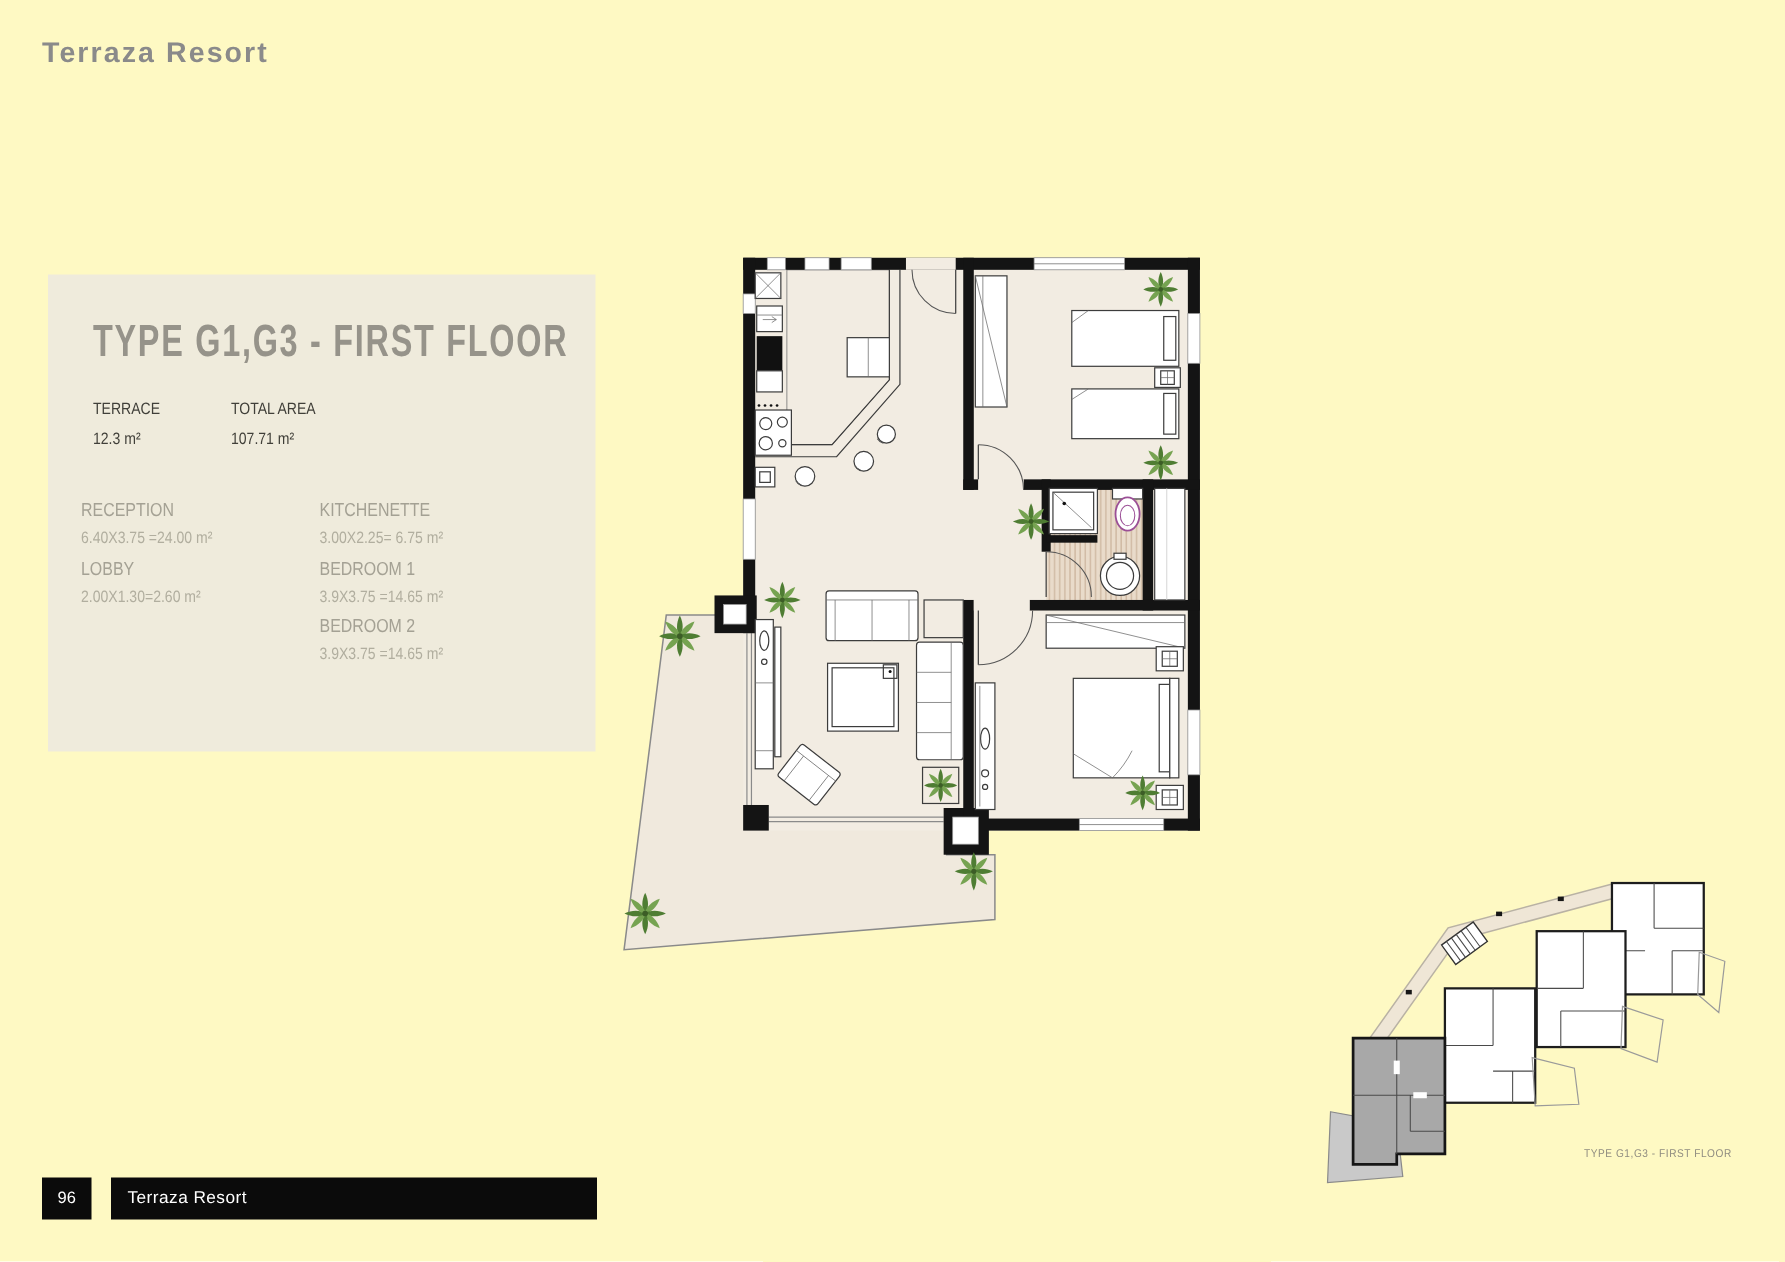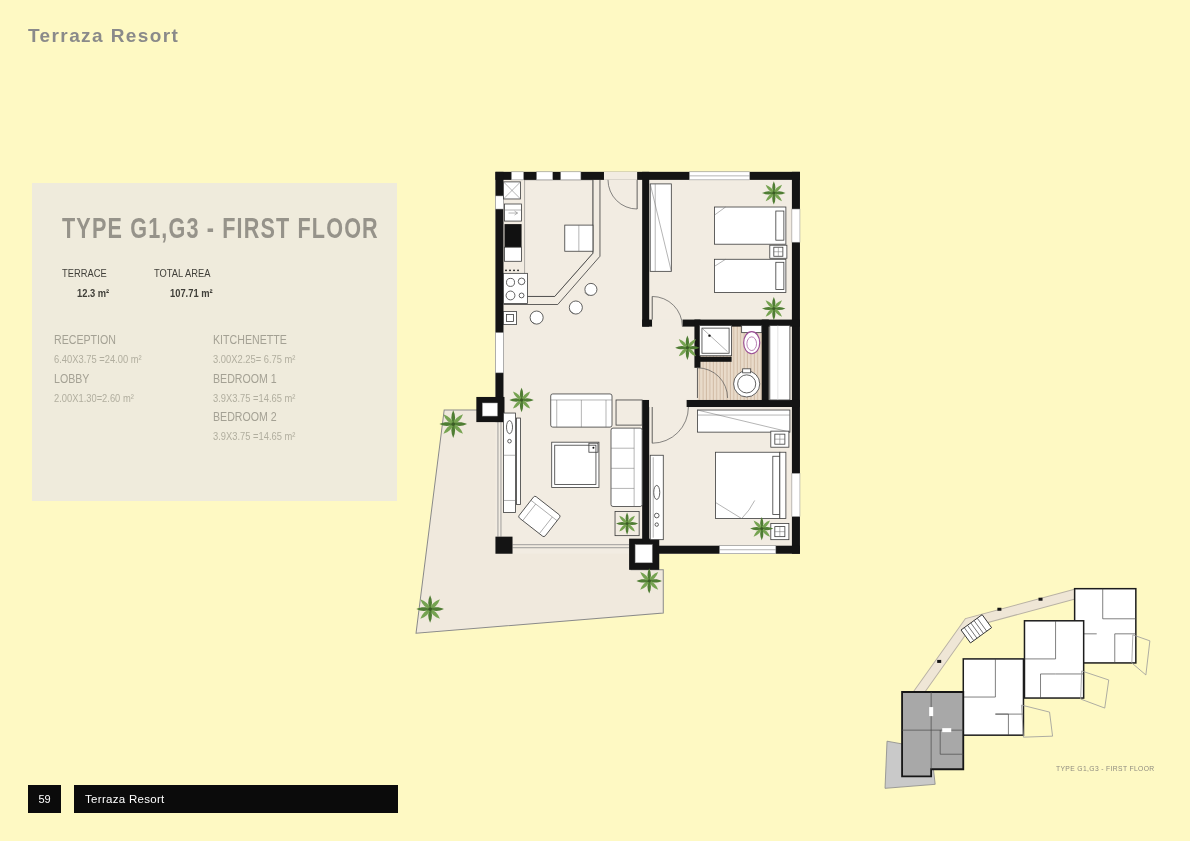--- a/index.html
+++ b/index.html
@@ -17,21 +17,21 @@
 
   .doc-title{position:absolute;left:28px;top:25px;font-size:19px;font-weight:bold;
     color:var(--heading-gray);letter-spacing:1.4px}
 
   .info-panel{position:absolute;left:32px;top:183px;width:365px;height:318px;background:var(--panel-bg)}
   .panel-title{position:absolute;left:30px;top:28px;font-size:30px;font-weight:bold;color:var(--panel-title);
     transform:scaleX(.72);transform-origin:0 50%;white-space:nowrap;letter-spacing:1.6px}
   .sum{position:absolute;top:84px}
   .sum0{left:30px}.sum1{left:122px}
   .s-label{font-size:11px;font-weight:normal;color:var(--summary-text)}
-  .s-value{font-size:11px;font-weight:bold;color:var(--summary-text);text-align:right;margin-top:8px}
+  .s-value{font-size:11px;font-weight:normal;color:var(--summary-text);text-align:left;margin-top:8px}
   .cond{display:inline-block;transform:scaleX(.85);transform-origin:0 50%;white-space:nowrap}
   .rooms-col{position:absolute;top:148px}
   .col-left{left:22px}.col-right{left:181px}
   .room{height:38.5px}
   .r-name{font-size:12.5px;font-weight:normal;color:var(--room-name);line-height:19px}
   .r-dims{font-size:11px;color:var(--room-dims);line-height:19px}
 
   .floorplan{position:absolute;left:408px;top:158px;width:402px;height:494px}
   .keyplan{position:absolute;left:880px;top:578px;width:306px;height:214px}
   .keyplan-caption{position:absolute;left:1056px;top:764px;font-size:7.5px;color:#8f8c80;
@@ -344,18 +344,18 @@
       <rect x="-13" y="-8" width="26" height="16" fill="#fff" stroke="#333" stroke-width=".9"></rect>
       <path class="kp-wall" d="M-9,-8 V8 M-5,-8 V8 M-1,-8 V8 M3,-8 V8 M7,-8 V8"></path>
     </g>
     <rect class="kp-tick" x="57" y="81" width="4" height="3"></rect>
     <rect class="kp-tick" x="117" y="29" width="4" height="3"></rect>
     <rect class="kp-tick" x="158" y="19" width="4" height="3"></rect>
   </svg>
 
   <div class="keyplan-caption">TYPE G1,G3 - FIRST FLOOR</div>
 
-  <div class="page-num-box">59</div>
+  <div class="page-num-box">96</div>
   <div class="footer-bar">
     <span>Terraza Resort</span>
   </div>
 
 </div>
 
 </body></html>

